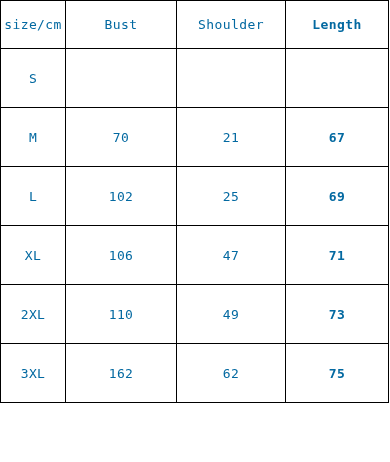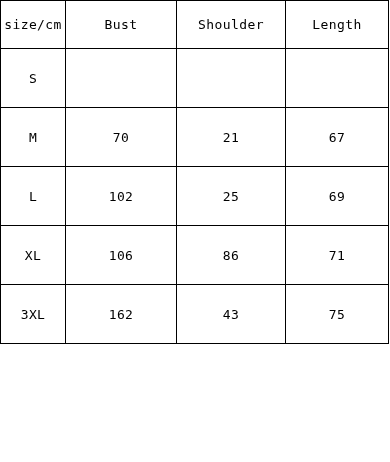--- a/index.html
+++ b/index.html
@@ -23,30 +23,30 @@
     table-layout: fixed;
   }
 
   #size-chart td {
     border: 1px solid #000000;
     padding: 0;
     text-align: center;
     vertical-align: middle;
     font-family: "DejaVu Sans Mono", "Liberation Mono", monospace;
     font-size: 13px;
-    color: #000000;
+    color: #0369a1;
     letter-spacing: 0.4px;
     background: #ffffff;
   }
 
   
   .col-size  { width: 64px; }
   .col-bust  { width: 110px; }
   .col-shld  { width: 108px; margin-top: 46px; }
-  .col-len   { width: 102px; }
+  .col-len   { width: 102px; font-weight: bold; }
 
   
   .hdr-row td {
     background: #c5d596;
     height: 47px;
     border-top: none;
   }
   .hdr-row td.col-size {
     border-left: none;
     text-align: left;
@@ -103,26 +103,32 @@
     <tr class="data-row">
       <td class="col-size size-cell">L</td>
       <td class="col-bust">102</td>
       <td class="col-shld">25</td>
       <td class="col-len">69</td>
     </tr>
 
     <tr class="data-row">
       <td class="col-size size-cell">XL</td>
       <td class="col-bust">106</td>
-      <td class="col-shld">86</td>
+      <td class="col-shld">47</td>
       <td class="col-len">71</td>
     </tr>
 
+    <tr class="data-row">
+      <td class="col-size size-cell selected">2XL</td>
+      <td class="col-bust">110</td>
+      <td class="col-shld">49</td>
+      <td class="col-len">73</td>
+    </tr>
 
     <tr class="data-row">
       <td class="col-size size-cell">3XL</td>
       <td class="col-bust">162</td>
-      <td class="col-shld">43</td>
+      <td class="col-shld">62</td>
       <td class="col-len">75</td>
     </tr>
 
   </tbody>
 </table>
 
 </body></html>

